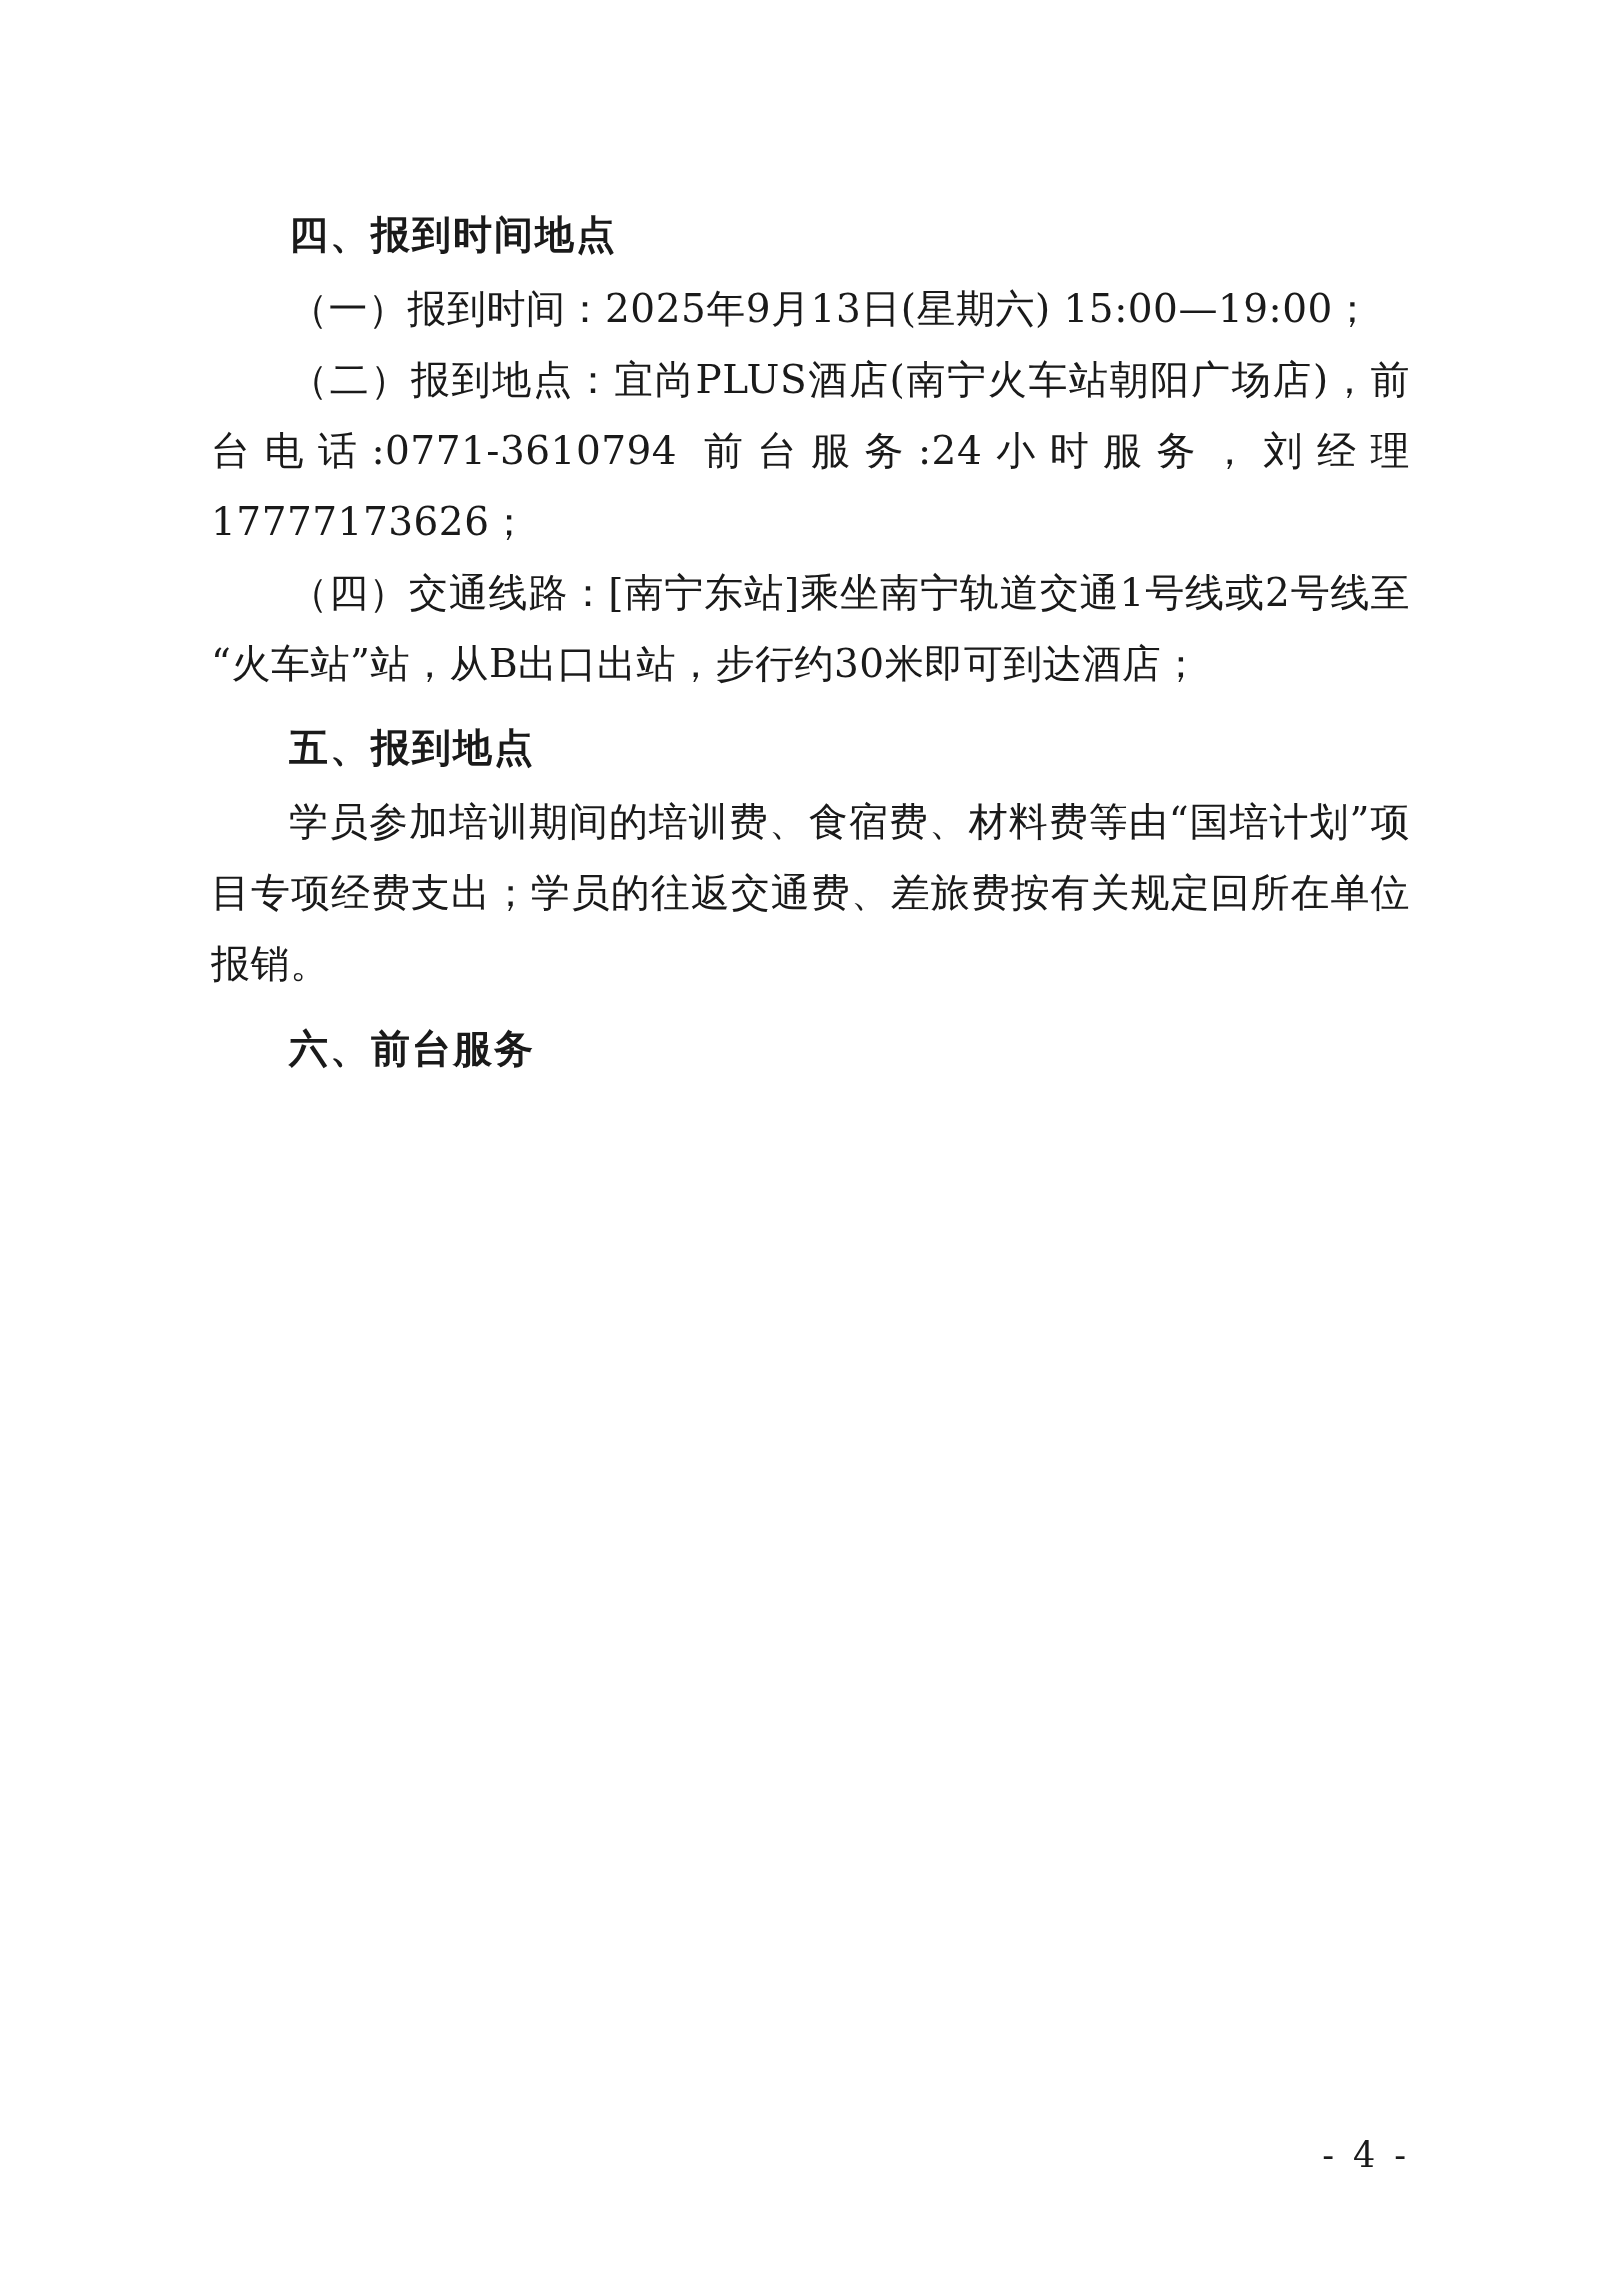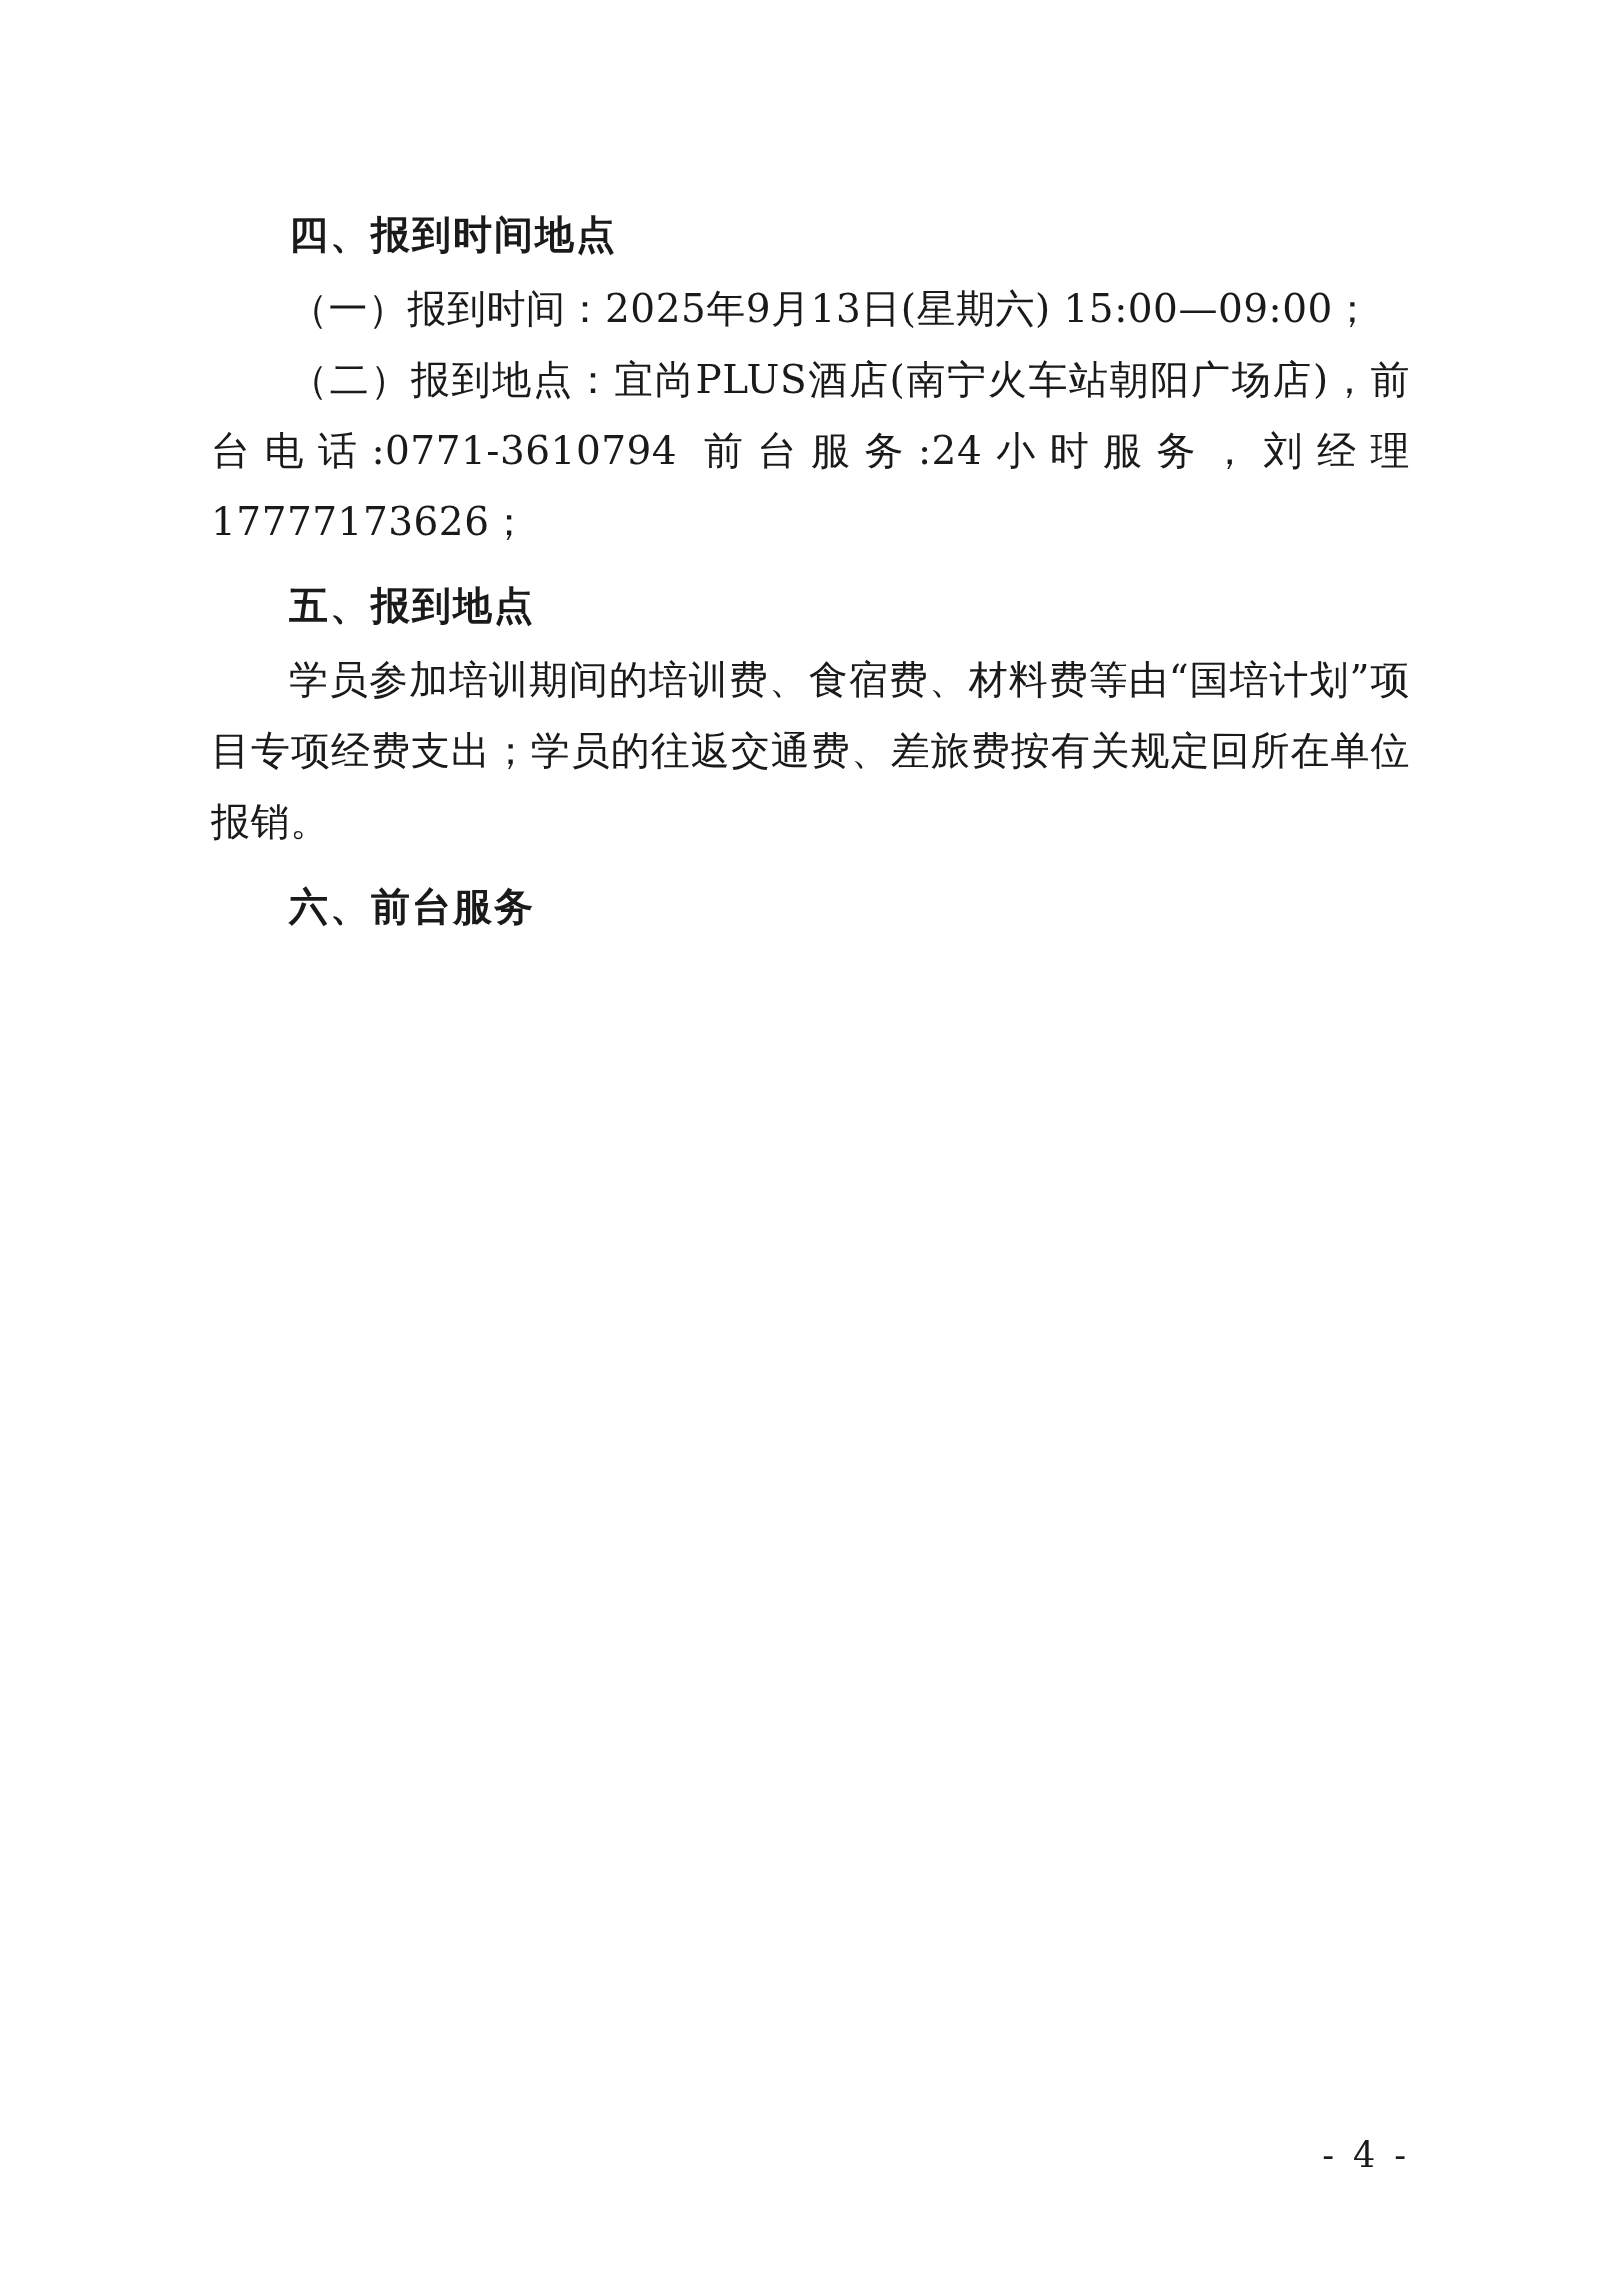--- a/index.html
+++ b/index.html
@@ -51,22 +51,23 @@
     letter-spacing: 3.9px;
   }
 </style>
 </head>
 <body>
 
 <div class="page">
   <div class="doc-body">
 
     <h2 class="section-heading">四、报到时间地点</h2>
-    <p class="para">（一）报到时间：2025年9月13日(星期六) 15:00—09:00；</p>
+    <p class="para">（一）报到时间：2025年9月13日(星期六) 15:00—19:00；</p>
     <p class="para">（二）报到地点：宜尚PLUS酒店(南宁火车站朝阳广场店)，前台电话:0771-3610794 前台服务:24小时服务，刘经理17777173626；</p>
+    <p class="para">（四）交通线路：[南宁东站]乘坐南宁轨道交通1号线或2号线至“火车站”站，从B出口出站，步行约30米即可到达酒店；</p>
 
     <h2 class="section-heading">五、报到地点</h2>
     <p class="para">学员参加培训期间的培训费、食宿费、材料费等由“国培计划”项目专项经费支出；学员的往返交通费、差旅费按有关规定回所在单位报销。</p>
 
     <h2 class="section-heading">六、前台服务</h2>
 
   </div>
 
   <div class="page-number">- 4 -</div>
 </div>

